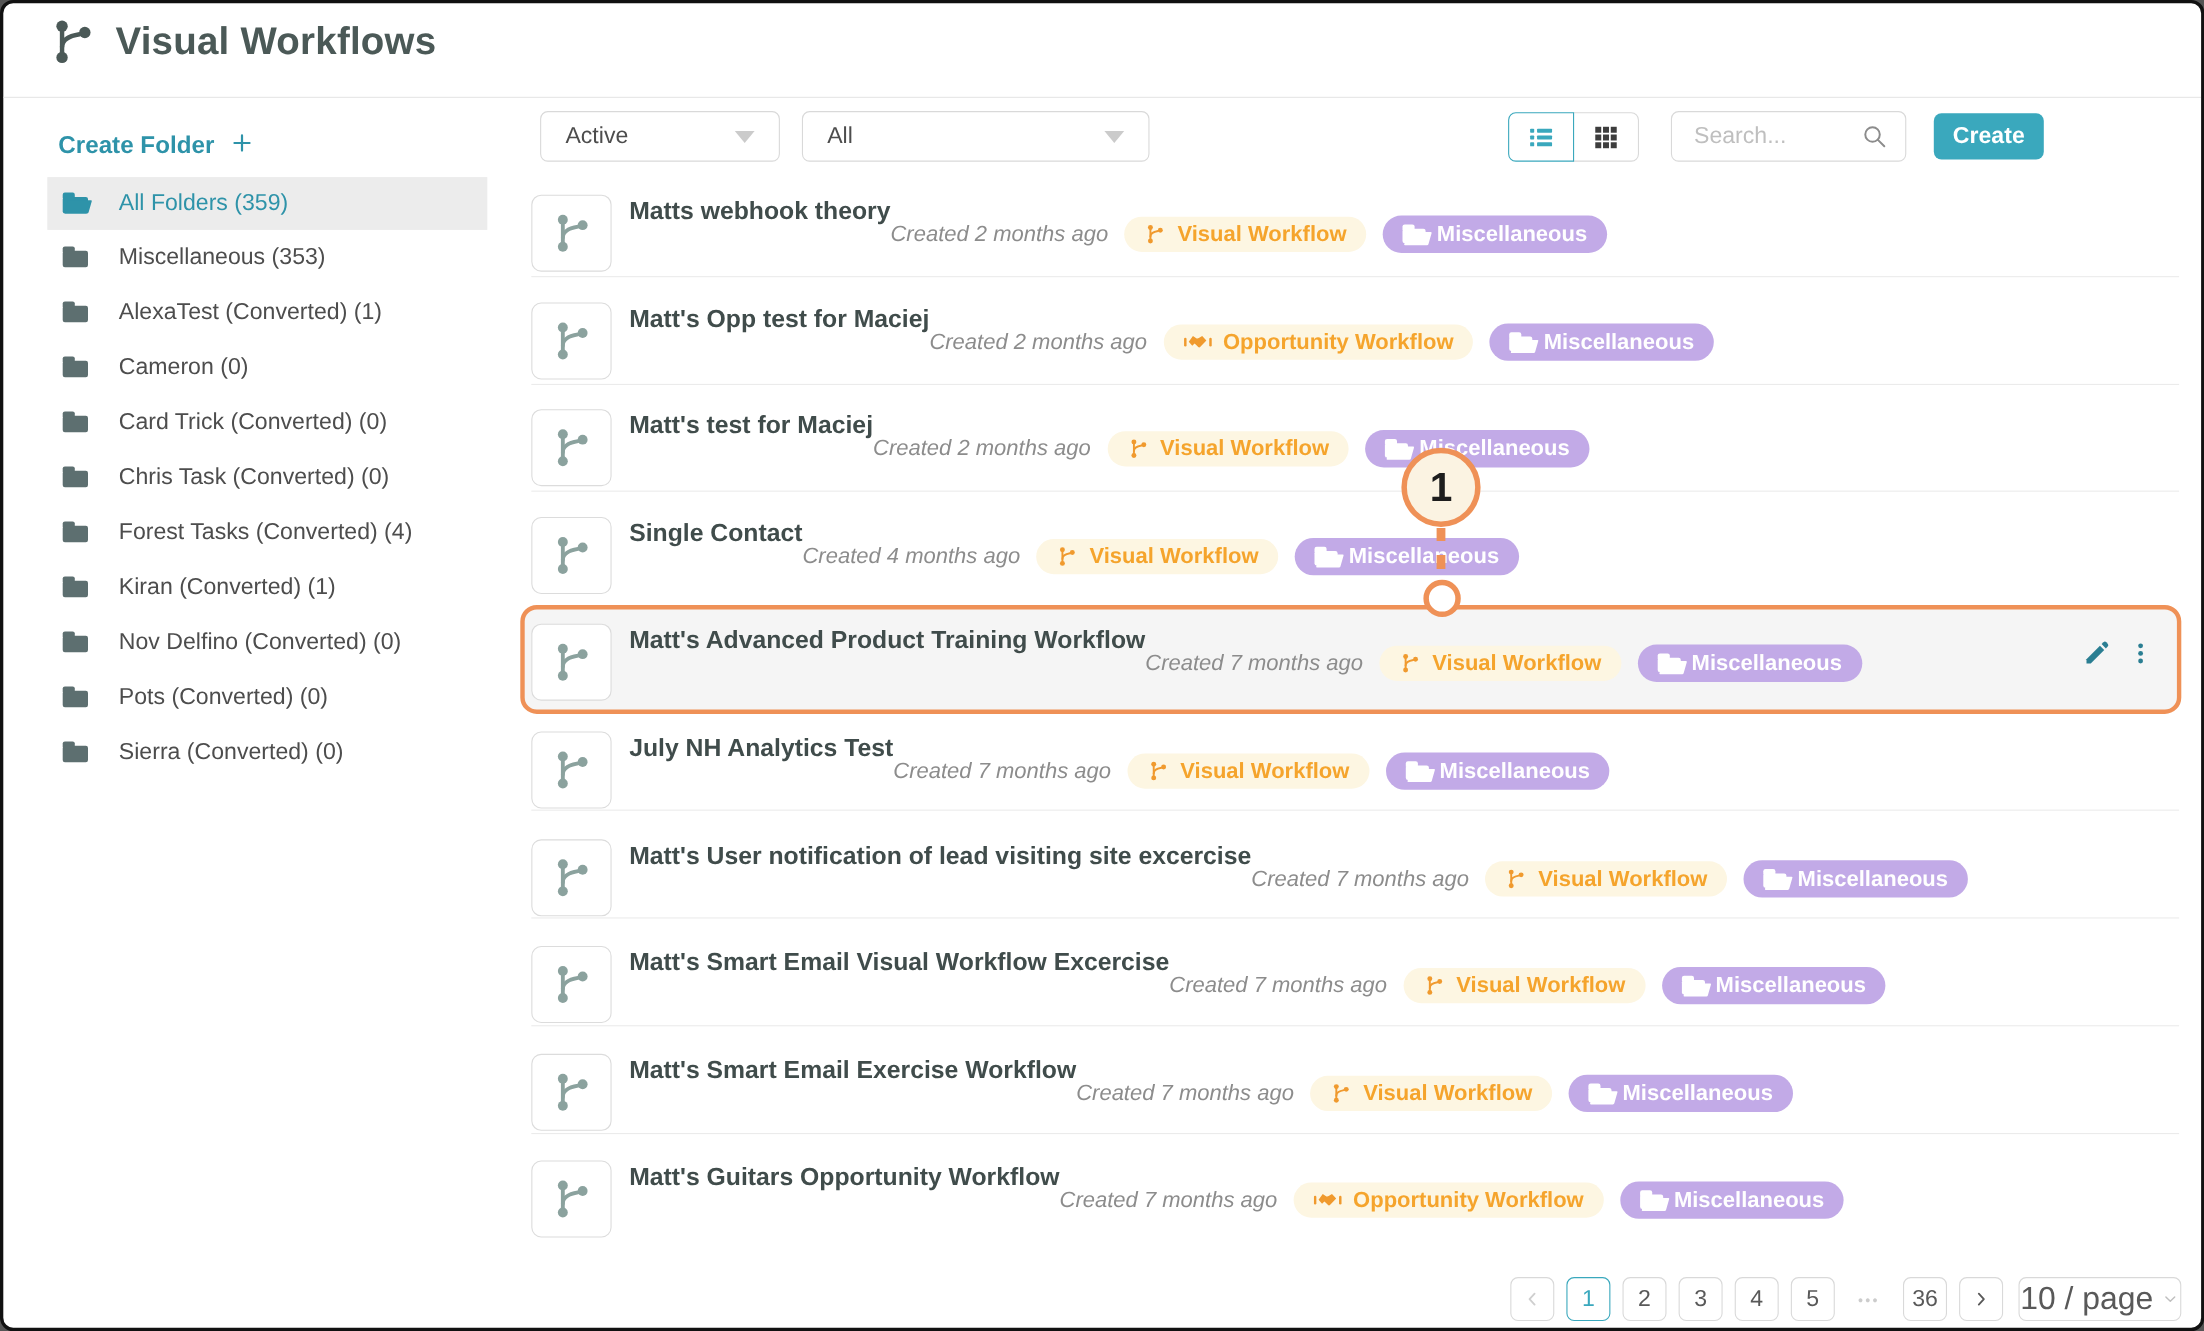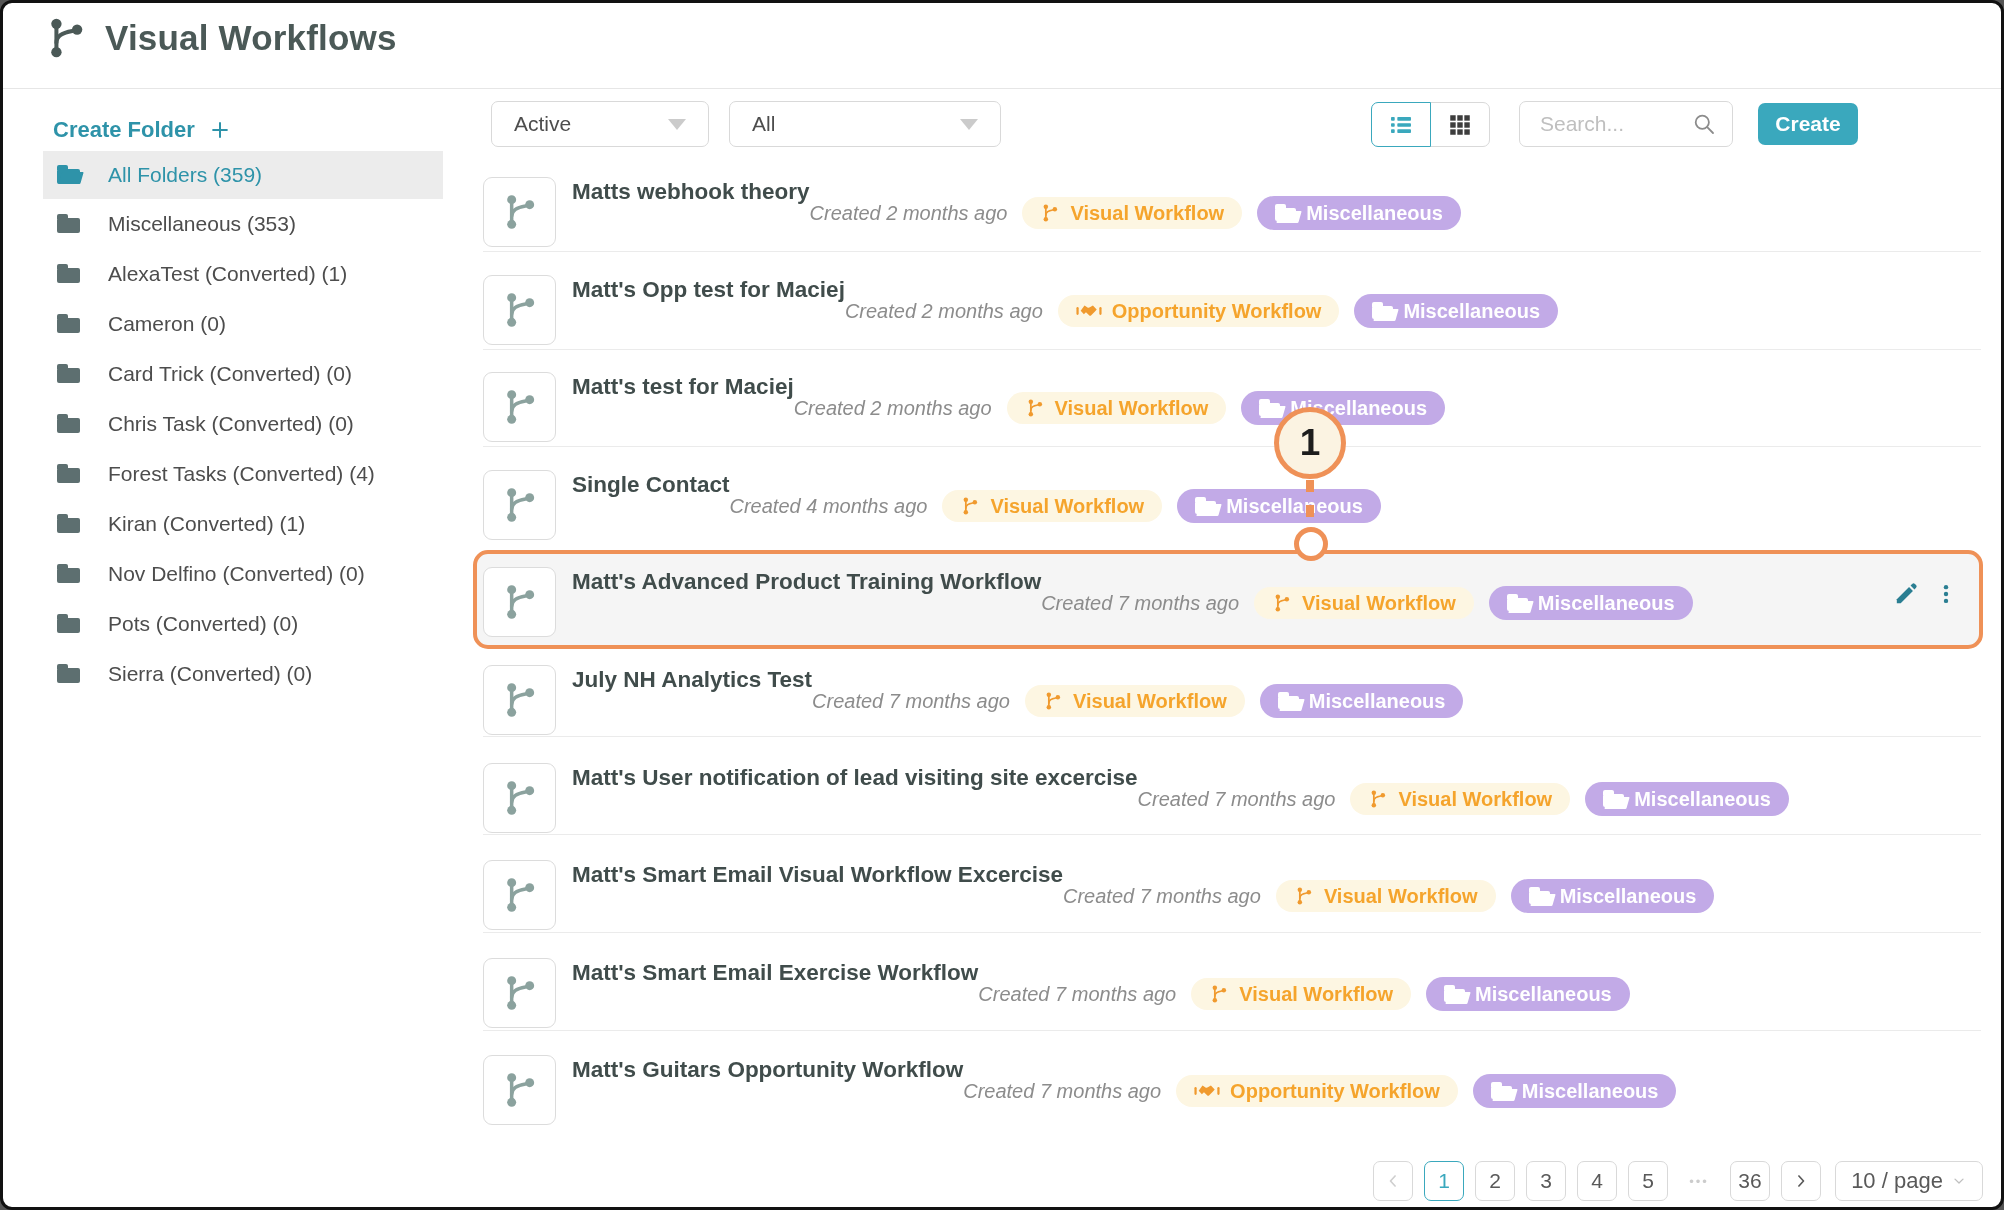--- a/index.html
+++ b/index.html
@@ -13,39 +13,39 @@
     border:3px solid #111;border-radius:12px;overflow:hidden;}
 
   
   .app-header{position:absolute;left:40px;top:12px;display:flex;align-items:center;gap:16px;}
   .app-header .logo{width:46px;height:46px;color:#4b5957;}
   .app-title{font-size:35px;font-weight:700;color:#4b5957;letter-spacing:.2px;}
   .header-divider{position:absolute;left:0;right:0;top:85px;height:1px;background:#e6e6e6;}
 
   
   .sidebar{position:absolute;left:40px;top:106px;width:400px;}
-  .create-folder{display:flex;align-items:center;gap:14px;color:var(--teal-text);
-    font-size:22px;font-weight:600;height:42px;cursor:pointer;padding-left:10px;}
+  .create-folder{display:flex;align-items:flex-start;gap:14px;color:var(--teal-text);
+    font-size:22px;font-weight:600;height:42px;cursor:pointer;padding-left:10px;margin-top:10px;}
   .create-folder svg{width:22px;height:22px;}
   .side-item{display:flex;align-items:center;gap:28px;height:50px;padding-left:14px;
     font-size:21px;color:#4d4d4d;cursor:pointer;}
   .side-item.active{background:#ececec;color:var(--teal-text);height:48px;}
   .folder{position:relative;width:23px;height:15px;border-radius:2px;background:#5d6f70;flex:none;margin-top:3px;}
   .folder::before{content:"";position:absolute;top:-4px;left:0;width:11px;height:5px;
     border-radius:2px 2px 0 0;background:inherit;}
   .folder.open::after{content:"";position:absolute;left:3px;top:3px;width:22px;height:12px;
     background:inherit;transform:skewX(-16deg);border-radius:1px;}
   .side-item.active .folder{background:var(--teal-text);}
   .folder.white{background:#fff;width:21px;height:13px;}
 
   
   .ctrl{position:absolute;top:98px;height:46px;border:1px solid #d9d9d9;border-radius:7px;
     background:#fff;display:flex;align-items:center;font-size:21px;color:#4d4d4d;}
   .select-active{left:488px;width:218px;padding:0 22px;justify-content:space-between;cursor:pointer;}
-  .select-all{left:726px;width:272px;padding:0 22px;justify-content:space-between;cursor:pointer;}
+  .select-all{left:726px;width:316px;padding:0 22px;justify-content:space-between;cursor:pointer;}
   .caret{width:0;height:0;border-left:9px solid transparent;border-right:9px solid transparent;
     border-top:11px solid #cbcbcb;}
   .daterange{left:1015px;width:332px;padding:0 20px 0 26px;gap:8px;color:#5c5c5c;cursor:pointer;}
   .daterange .sep{margin:0 22px;}
   .daterange svg{width:24px;height:24px;color:#c9c9c9;margin-left:auto;}
   .view-toggle{position:absolute;left:1368px;top:99px;display:flex;}
   .view-btn{width:60px;height:45px;border:1px solid #d9d9d9;background:#fff;display:flex;
     align-items:center;justify-content:center;cursor:pointer;}
   .view-btn.list{border-color:var(--accent);border-radius:7px 0 0 7px;color:var(--accent);z-index:2;}
   .view-btn.grid{border-radius:0 7px 7px 0;margin-left:-1px;color:#3d3d3d;}
@@ -93,21 +93,21 @@
 
   
   .pagination{position:absolute;left:1370px;top:1158px;display:flex;align-items:center;gap:11px;}
   .page-btn{width:40px;height:40px;border:1px solid #d9d9d9;border-radius:7px;background:#fff;
     display:flex;align-items:center;justify-content:center;font-size:21px;color:#595959;cursor:pointer;}
   .page-btn.current{border-color:var(--accent);color:var(--accent);}
   .page-btn.nav svg{width:20px;height:20px;}
   .page-btn.prev{color:#cfcfcf;}
   .page-ellipsis{width:40px;text-align:center;color:#ccc;font-size:13px;letter-spacing:2px;}
   .page-size{width:148px;height:40px;border:1px solid #d9d9d9;border-radius:7px;background:#fff;
-    display:flex;align-items:center;justify-content:center;gap:8px;font-size:22px;color:#595959;cursor:pointer;}
+    display:flex;align-items:center;justify-content:center;gap:8px;font-size:29px;color:#595959;cursor:pointer;}
   .page-size svg{width:16px;height:16px;color:#bfbfbf;}
   .hidden-defs{position:absolute;width:0;height:0;overflow:hidden;}
 </style>
 </head>
 <body>
 
 <svg class="hidden-defs" aria-hidden="true">
   <symbol id="i-branch" viewBox="0 0 24 24">
     <g fill="currentColor" stroke="none">
       <circle cx="7" cy="4.6" r="2.7"></circle>

